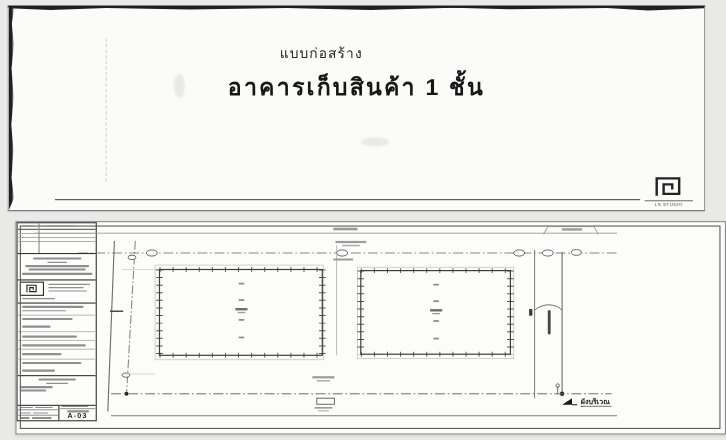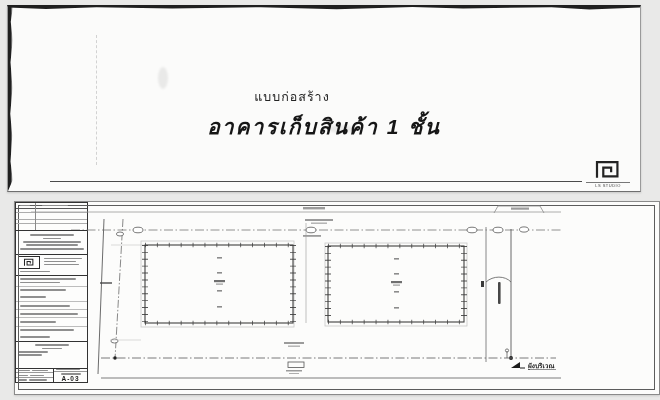--- a/index.html
+++ b/index.html
@@ -20,23 +20,23 @@
     background:#fbfbfa;border:1px solid #9a9a9a;
     border-top:2px solid #1f1f1f;border-bottom:1px solid #6f6f6f;
     box-shadow:0 1px 2px rgba(0,0,0,.15);
   }
   #torn-left{left:0;top:0;width:5px;height:100%;
     background:linear-gradient(to right,#202020 55%,rgba(32,32,32,0) 100%);
     clip-path:polygon(0 0,100% 0,55% 8%,95% 18%,50% 30%,90% 44%,45% 58%,85% 70%,50% 84%,95% 94%,0 100%);}
   #torn-top{left:0;top:-1px;width:100%;height:4px;
     background:#1f1f1f;
     clip-path:polygon(0 0,100% 0,100% 35%,92% 90%,86% 30%,72% 60%,64% 25%,52% 80%,40% 30%,26% 65%,14% 30%,6% 75%,0 40%);}
-  #cover-titles{left:0;right:0;top:32px;text-align:center;margin-top:48px;}
+  #cover-titles{left:0;right:0;top:32px;text-align:center;}
   #cover-subtitle{font-size:12.5px;letter-spacing:1px;color:#242424;margin-right:64px;}
-  #cover-title{font-size:21px;font-weight:bold;letter-spacing:2px;color:#161616;margin-top:3px;font-style:italic;}
+  #cover-title{font-size:21px;font-weight:bold;letter-spacing:2px;color:#161616;margin-top:3px;}
   #cover-footer-text{left:42px;bottom:11px;font-size:8px;font-weight:bold;letter-spacing:2.5px;color:#333;}
   #cover-footer-rule{left:42px;bottom:9px;width:532px;height:1.5px;background:#4a4a4a;}
   #cover-logo{right:10px;bottom:3px;width:44px;text-align:center;}
   #cover-logo svg{display:block;margin:0 auto;}
   #cover-logo .cap{font-size:4px;letter-spacing:0.5px;color:#444;border-top:0.5px solid #777;margin-top:1px;padding-top:0.5px;}
   .artifact{background:rgba(0,0,0,.07);filter:blur(1px);border-radius:50%;}
   #fold-line{left:88px;top:28px;height:130px;width:0;border-left:1px dashed #c2c2c2;opacity:.7;}
   
   #page2{
     left:14px;top:201px;width:644px;height:192px;

